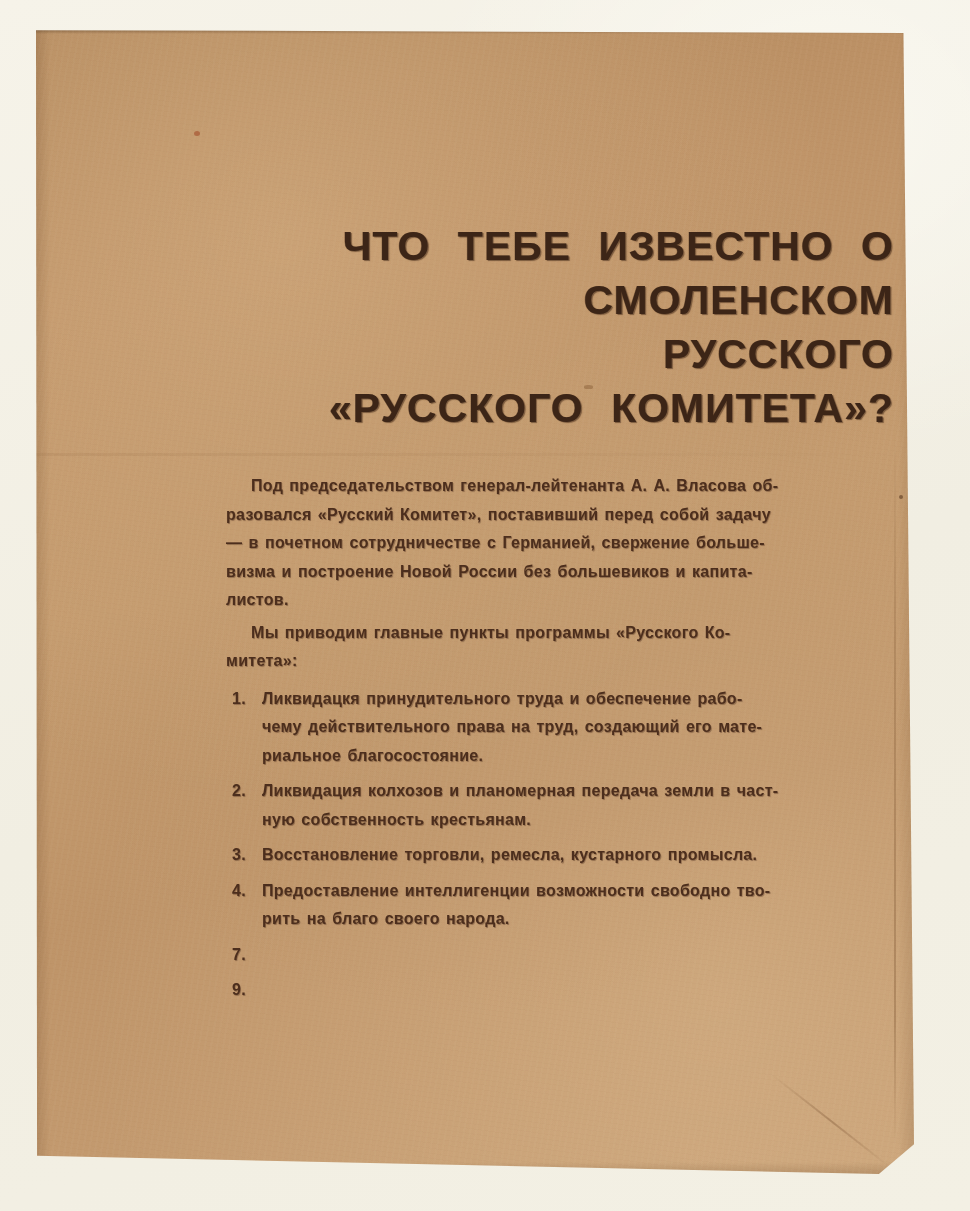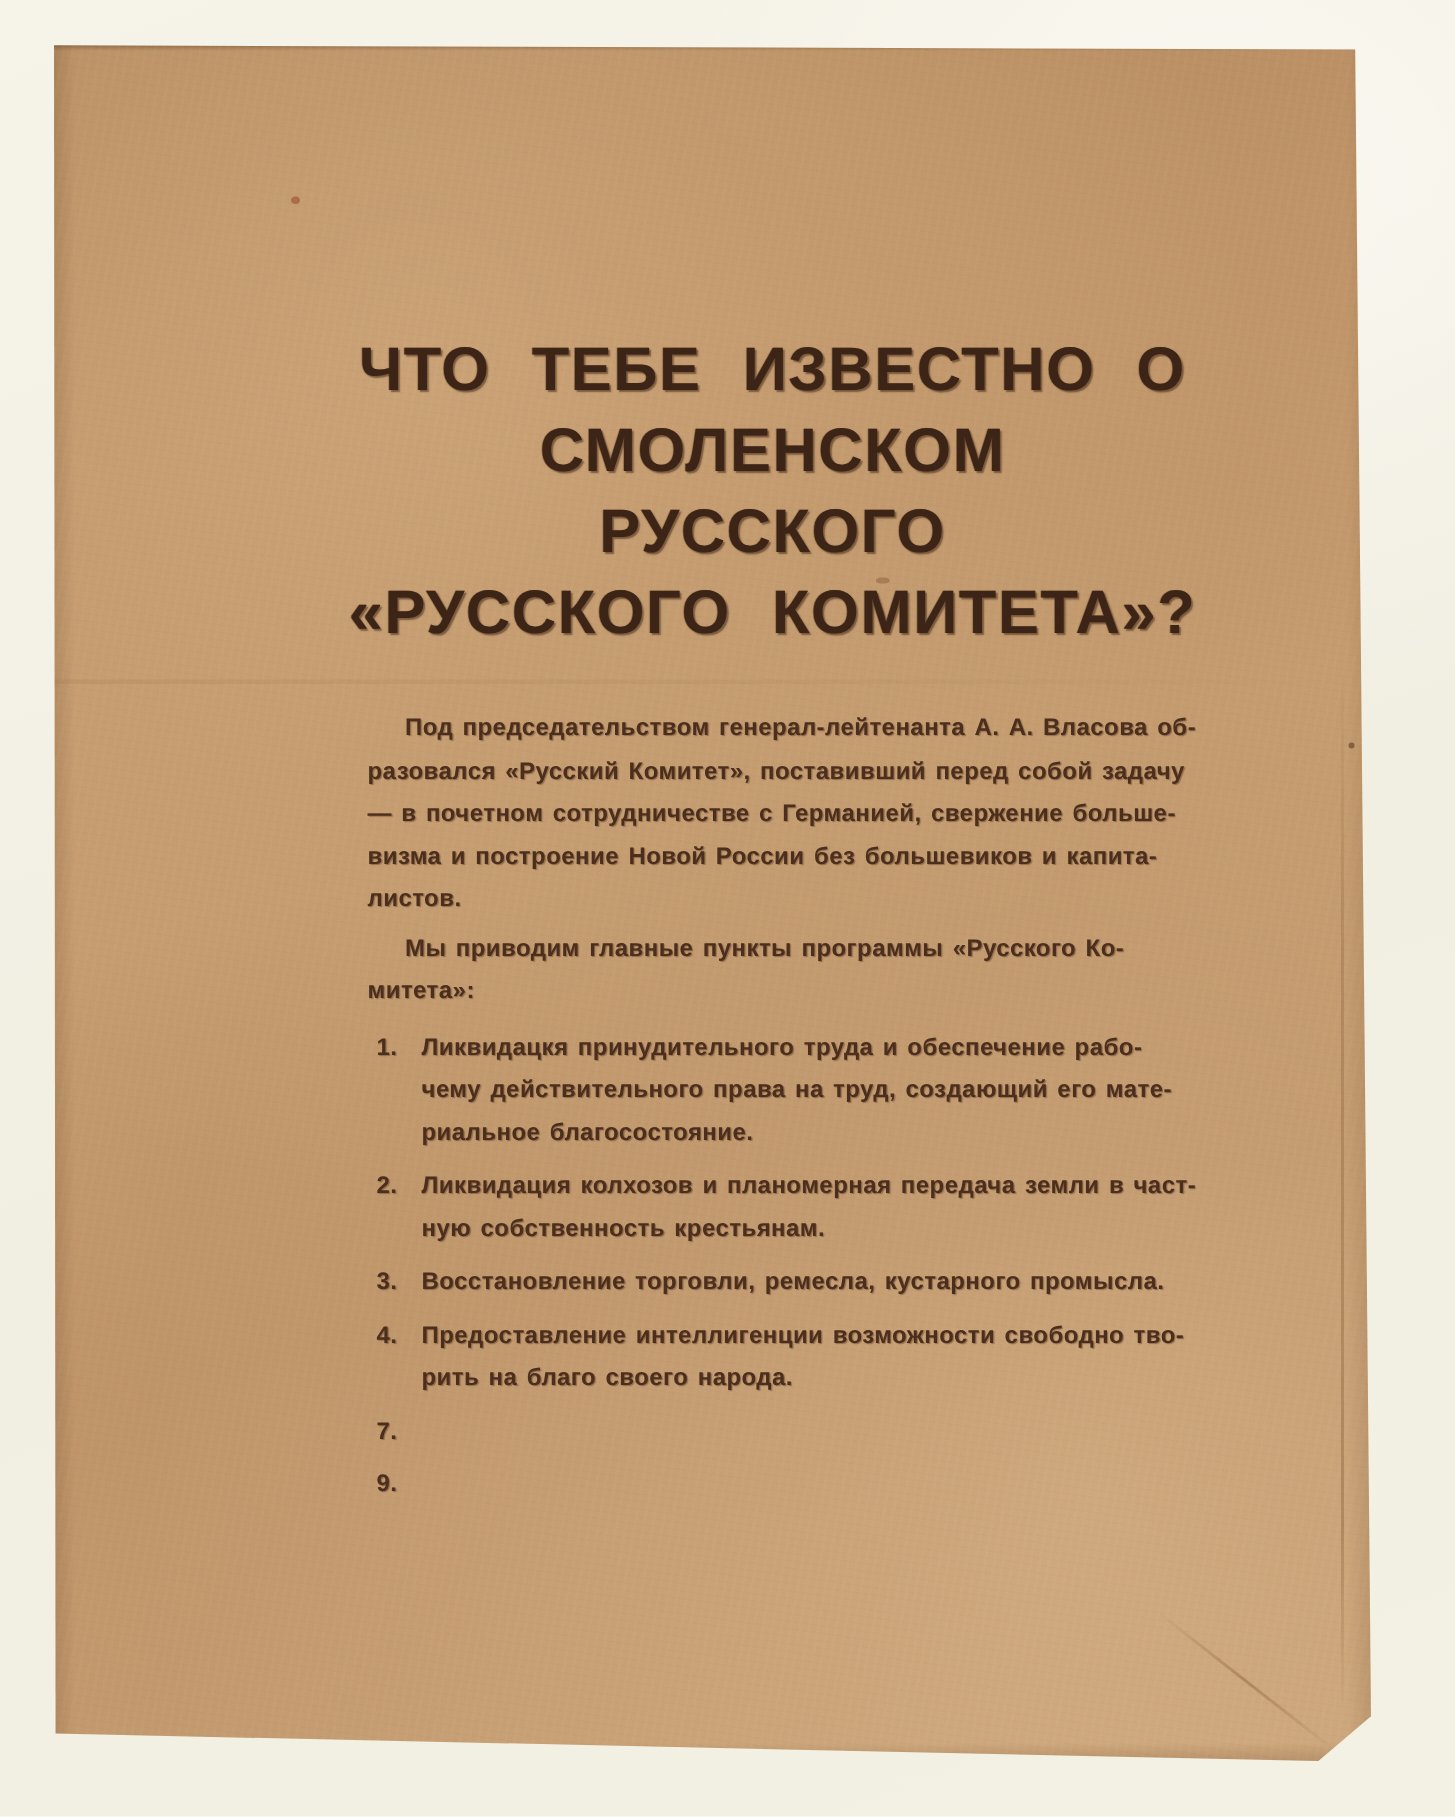--- a/index.html
+++ b/index.html
@@ -34,28 +34,28 @@
   }
   .noise { position: absolute; inset: 0; width: 100%; height: 100%; opacity: .5; pointer-events: none; }
   .grain {
     position: absolute; inset: 0; pointer-events: none; opacity: .55;
     background:
       repeating-linear-gradient(100deg, rgba(255,240,215,.05) 0 2px, transparent 2px 6px),
       repeating-linear-gradient(8deg, rgba(110,70,35,.04) 0 1px, transparent 1px 5px);
   }
   .title {
     position: absolute; top: 190px; left: 100px; width: 758px;
-    text-align: center;
+    text-align: right;
     color: #3c2517; font-weight: bold;
     font-size: 41px; line-height: 54px;
     letter-spacing: 1px; word-spacing: 15px;
     text-shadow: 1.2px 1.2px 1px rgba(60,35,18,.55), -0.5px 0 0.5px rgba(60,35,18,.4);
   }
   .content {
-    position: absolute; top: 443px; left: 209px; width: 620px;
+    position: absolute; top: 443px; left: 190px; width: 620px;
     color: #4c2e1d; font-weight: bold;
     font-size: 16px; line-height: 28.5px;
     letter-spacing: 0.3px; word-spacing: 1.5px;
     text-shadow: 0.8px 0.8px 0.7px rgba(76,46,29,.42);
   }
   .para { white-space: pre; text-indent: 25px; margin: 0 0 4px 0; }
   .para.lead { margin-bottom: 9px; }
   .list { margin: 0; }
   .item { display: flex; padding-left: 6px; margin-bottom: 7px; }
   .num { width: 30px; flex: 0 0 30px; }

